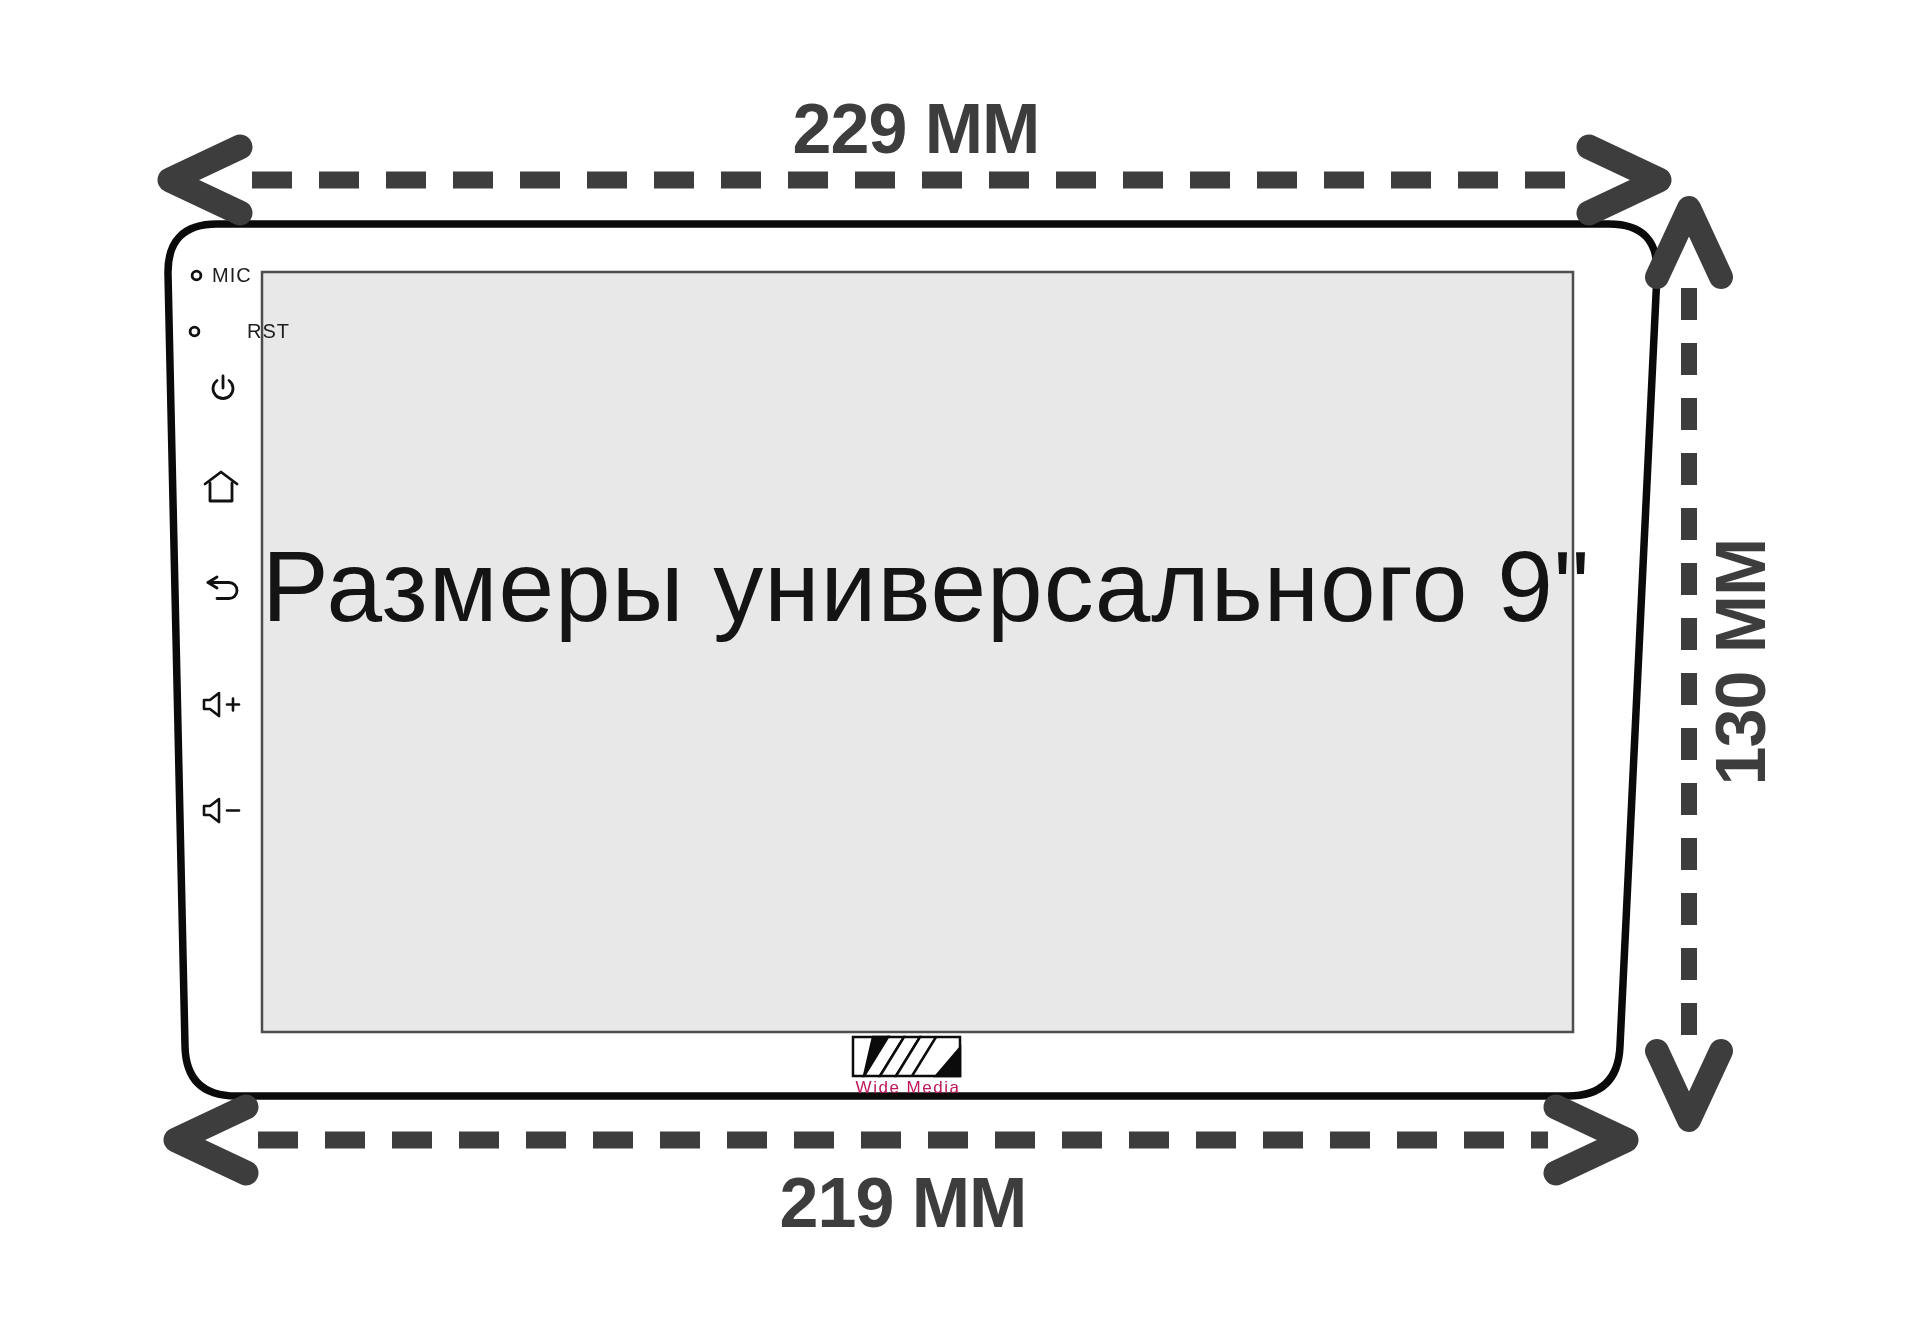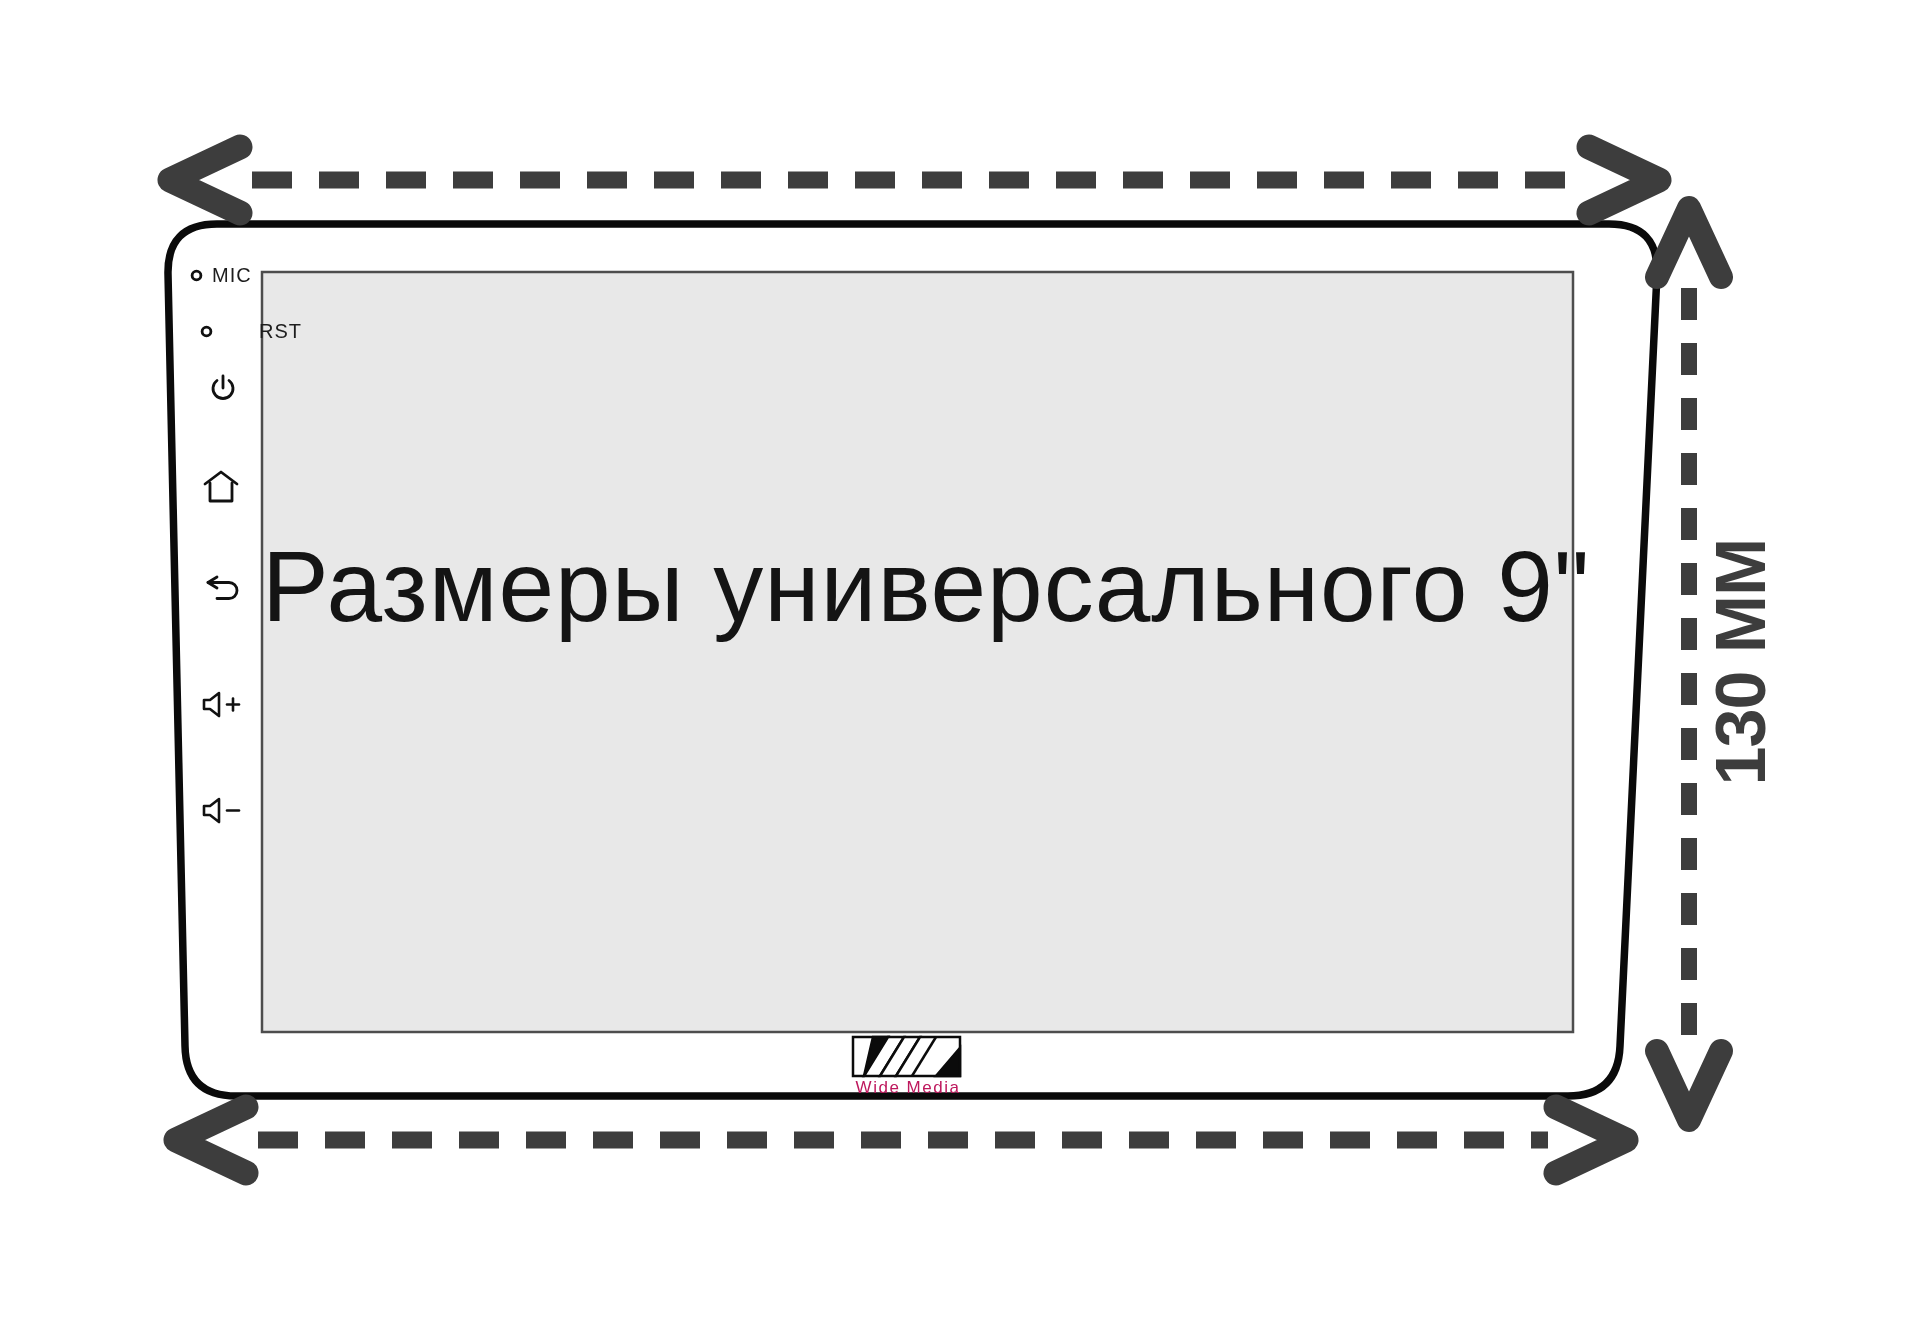--- a/index.html
+++ b/index.html
@@ -85,34 +85,36 @@
       <path d="M2 2 L2 41 L13 41 L37 2 Z" fill="#ffffff"></path>
       <path d="M22 2 L37 2 L13 41 Z" fill="#0b0b0b"></path>
       <path d="M37 2 L53 2 L29 41 L13 41 Z" fill="#ffffff"></path>
       <path d="M53 2 L69 2 L45 41 L29 41 Z" fill="#ffffff"></path>
       <path d="M69 2 L109 2 L109 41 L45 41 Z" fill="#ffffff"></path>
       <path d="M85 2 L61 41" fill="none"></path>
       <path d="M109 41 L85 41 L109 13 Z" fill="#0b0b0b"></path>
     </g>
   </svg>
 
+  <div class="abs dim-label" style="left:516px;top:94px;width:800px;">229 MM</div>
 
+  <div class="abs dim-label" style="left:503px;top:1168px;width:800px;">219 MM</div>
 
   <div class="abs dim-label rot" style="left:1541px;top:627px;width:400px;height:70px;">130 MM</div>
 
   <div class="abs screen-caption" style="top:532px;">Размеры универсального 9"</div>
 
   <div class="abs ctrl-row" style="left:190px;top:265px;">
     <svg width="13" height="13" viewBox="0 0 13 13">
       <circle cx="6.5" cy="6.5" r="4.4" fill="none" stroke="#111" stroke-width="2.8"></circle>
     </svg>
     <span>MIC</span>
   </div>
 
-  <div class="abs ctrl-row" style="left:200px;top:321px;gap:46px;">
+  <div class="abs ctrl-row" style="left:188px;top:321px;gap:46px;">
     <svg width="13" height="13" viewBox="0 0 13 13">
       <circle cx="6.5" cy="6.5" r="4.4" fill="none" stroke="#111" stroke-width="2.8"></circle>
     </svg>
     <span>RST</span>
   </div>
 
   <svg class="abs" style="left:207px;top:373px;" width="32" height="34" viewBox="0 0 32 34">
     <g stroke="#111" stroke-width="2.8" fill="none" stroke-linecap="round">
       <path d="M16 3 V15"></path>
       <path d="M10 7.5 A10 10 0 1 0 22 7.5"></path>

